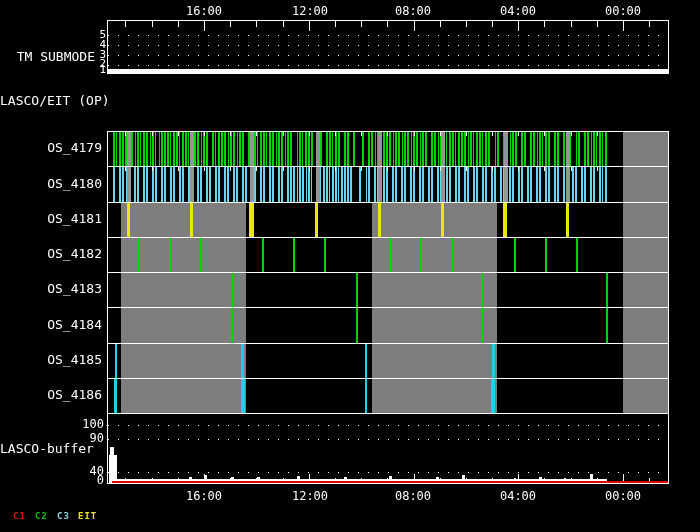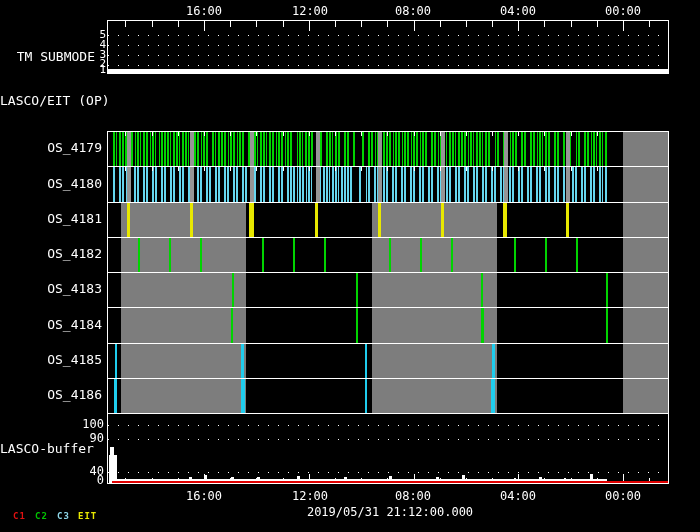--- a/index.html
+++ b/index.html
@@ -376,19 +376,18 @@
   <div class="ylab" style="left:76px;top:432px">90</div>
   <div class="ylab" style="left:76px;top:465px">40</div>
   <div class="ylab" style="left:76px;top:474px">0</div>
 
   <span class="tlabel" style="left:204px;top:490px">16:00</span>
   <span class="tlabel" style="left:310px;top:490px">12:00</span>
   <span class="tlabel" style="left:413px;top:490px">08:00</span>
   <span class="tlabel" style="left:518px;top:490px">04:00</span>
   <span class="tlabel" style="left:623px;top:490px">00:00</span>
 
-  <span class="tlabel" style="left:390px;top:506px">2019/05/31 21:12:00.000</span>
 
   <span class="legend-item" style="left: 13px; top: 511px; color: rgb(224, 16, 16);">C1</span>
   <span class="legend-item" style="left: 35px; top: 511px; color: rgb(0, 196, 0);">C2</span>
   <span class="legend-item" style="left: 57px; top: 511px; color: rgb(143, 216, 234);">C3</span>
   <span class="legend-item" style="left: 78px; top: 511px; color: rgb(232, 232, 0);">EIT</span>
 </div>
 
 </body></html>

